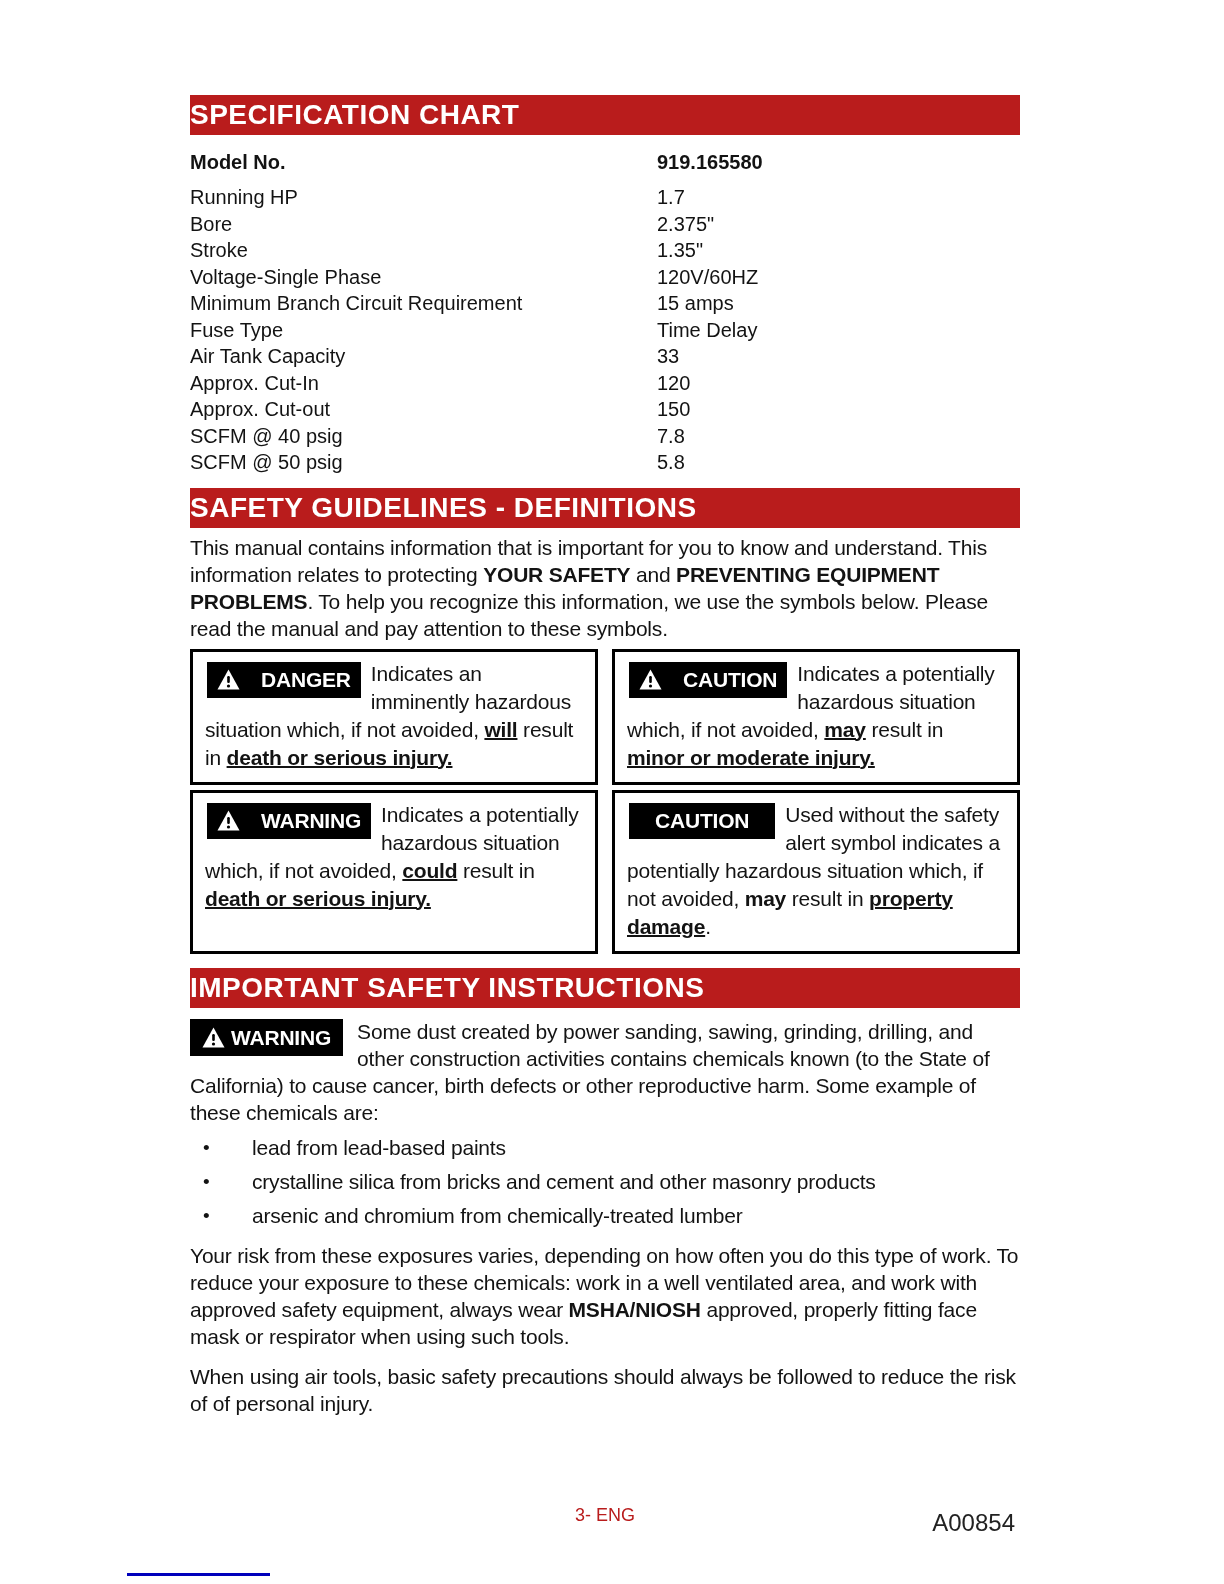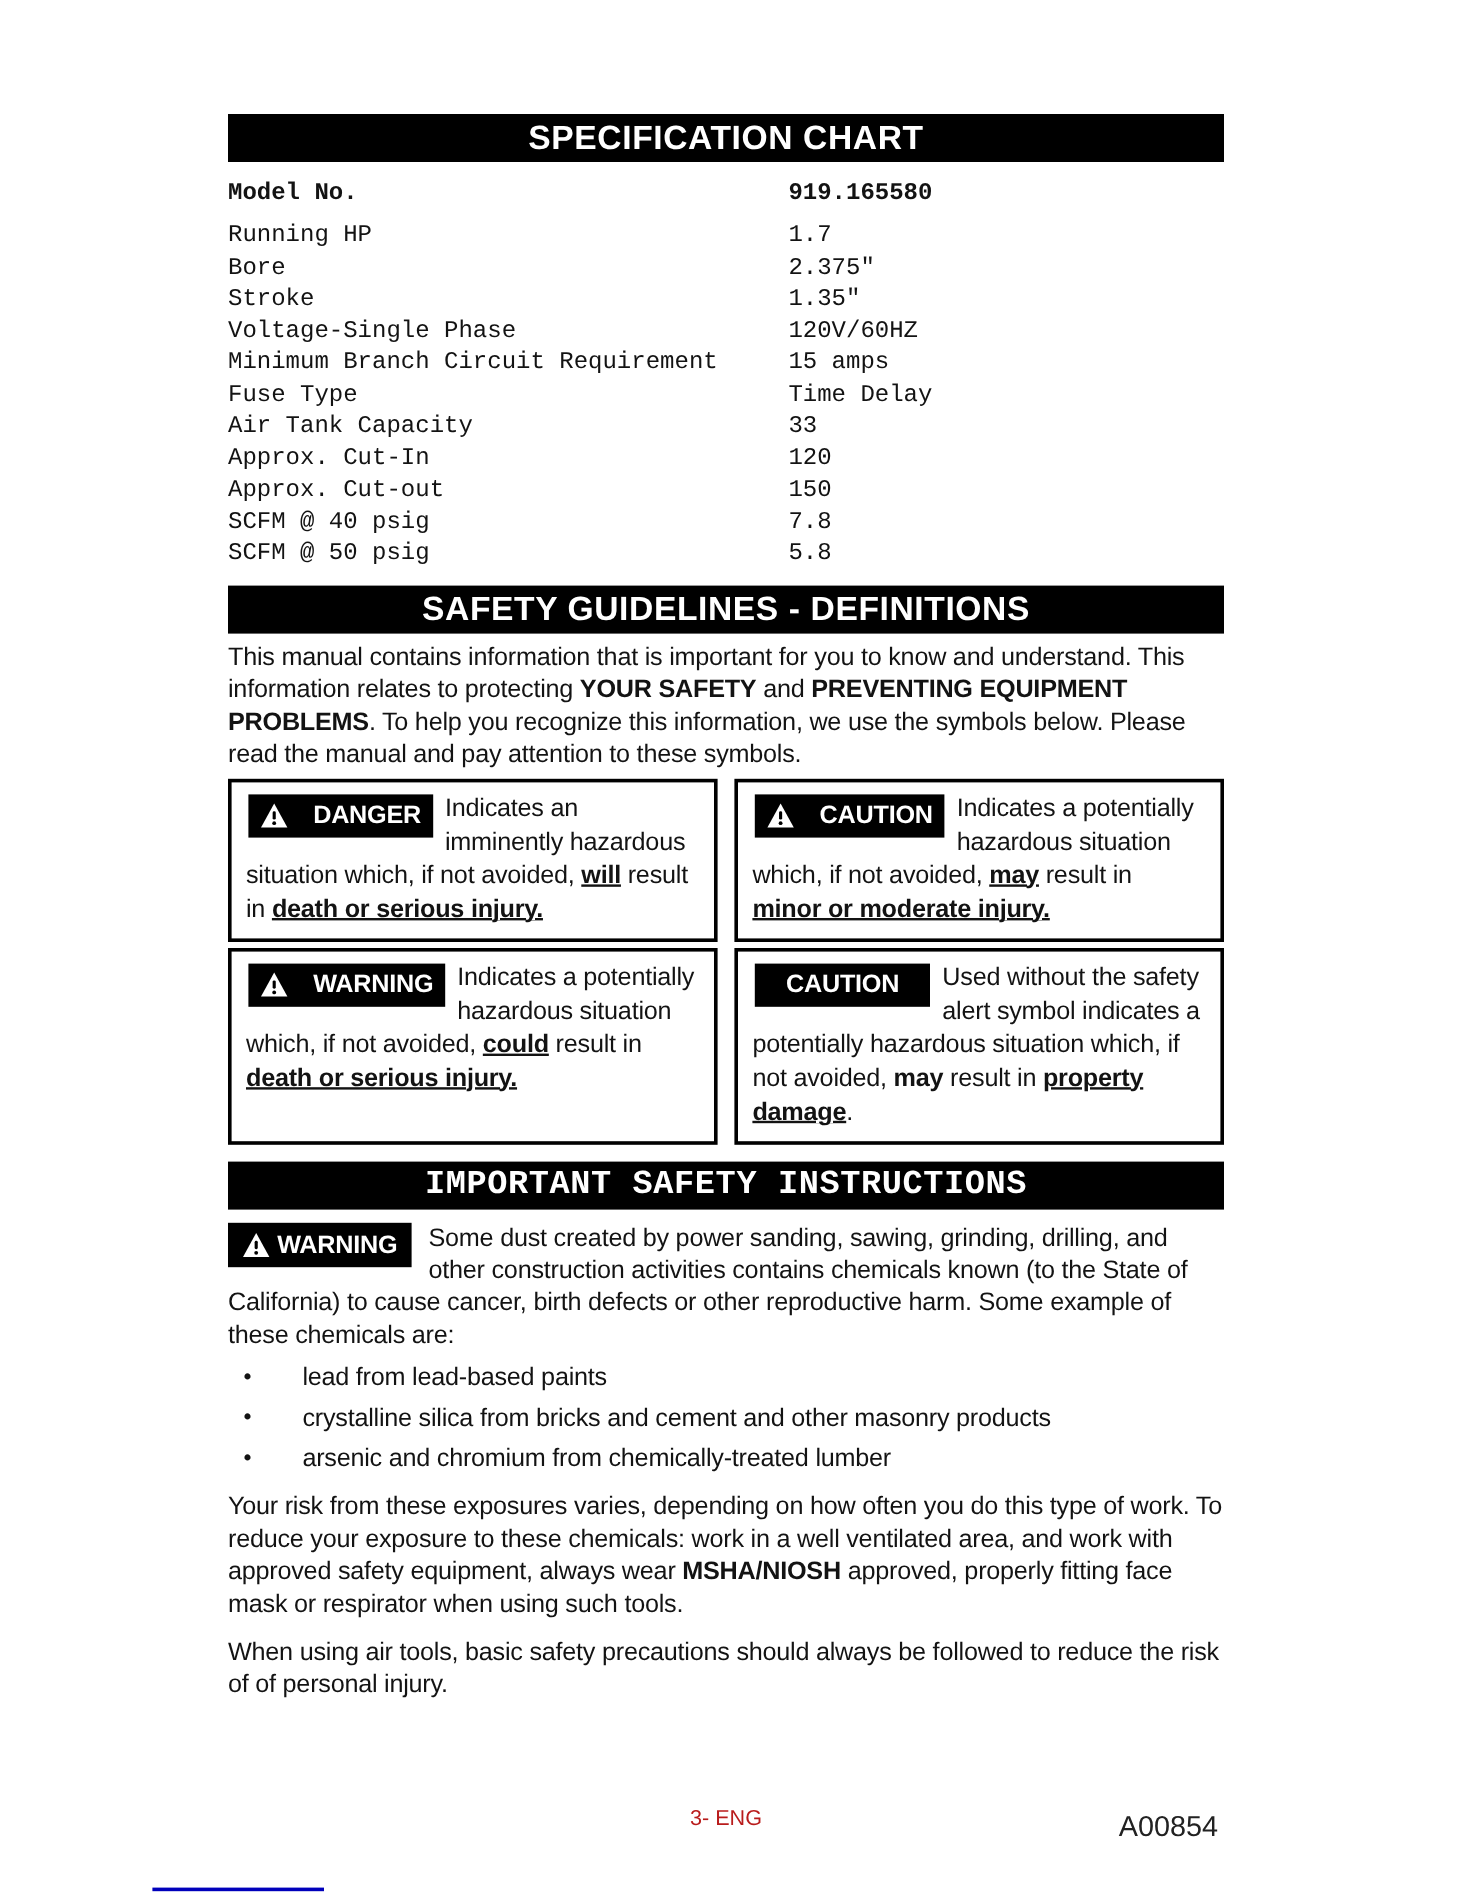--- a/index.html
+++ b/index.html
@@ -7,30 +7,29 @@
     position:relative;
     width:1224px;height:1584px;
     background:#ffffff;
     font-family:"Liberation Sans","DejaVu Sans",sans-serif;
     color:#131313;
     overflow:hidden;
   }
   .content{position:absolute;left:190px;top:95px;width:830px;}
 
   .bar{
-    background:#000000;color:#fff;
-    text-align:center;
+    background:#b91c1c;color:#fff;
     font-size:28px;font-weight:bold;
     height:40px;line-height:40px;
     letter-spacing:0.5px;
   }
 
   
   .spec{margin-top:13px;font-size:20px;}
-  .spec-row{display:flex;line-height:26.5px;font-family:Liberation Mono, monospace;}
+  .spec-row{display:flex;line-height:26.5px;}
   .spec-row.header{font-weight:bold;margin-bottom:8px;line-height:28px;}
   .spec-label{width:467px;flex:none;}
   .spec-value{flex:1;}
 
   .bar.safety{margin-top:12px;}
   .intro{font-size:21px;line-height:27px;margin-top:6px;letter-spacing:-0.2px;}
 
   
   .defs{
     margin-top:7px;
@@ -52,21 +51,21 @@
     font-weight:bold;font-size:21px;
     padding:4px 10px;
     margin:2px 10px 4px 2px;
     display:flex;align-items:center;gap:21px;
     white-space:nowrap;
   }
   .def-box .badge.centered{padding:4px 26px;}
   .tri{display:inline-block;vertical-align:-2px;}
   b u, u b{text-decoration-thickness:2px;}
 
-  .bar.instructions{margin-top:14px;font-family:Liberation Mono, monospace;}
+  .bar.instructions{margin-top:14px;}
 
   .warn-para{font-size:21px;line-height:27px;margin-top:10px;letter-spacing:-0.2px;}
   .warn-para .badge{
     float:left;
     background:#000;color:#fff;
     font-weight:bold;font-size:21px;
     padding:5px 12px;
     margin:1px 14px 4px 0;
     display:flex;align-items:center;gap:6px;
     white-space:nowrap;

